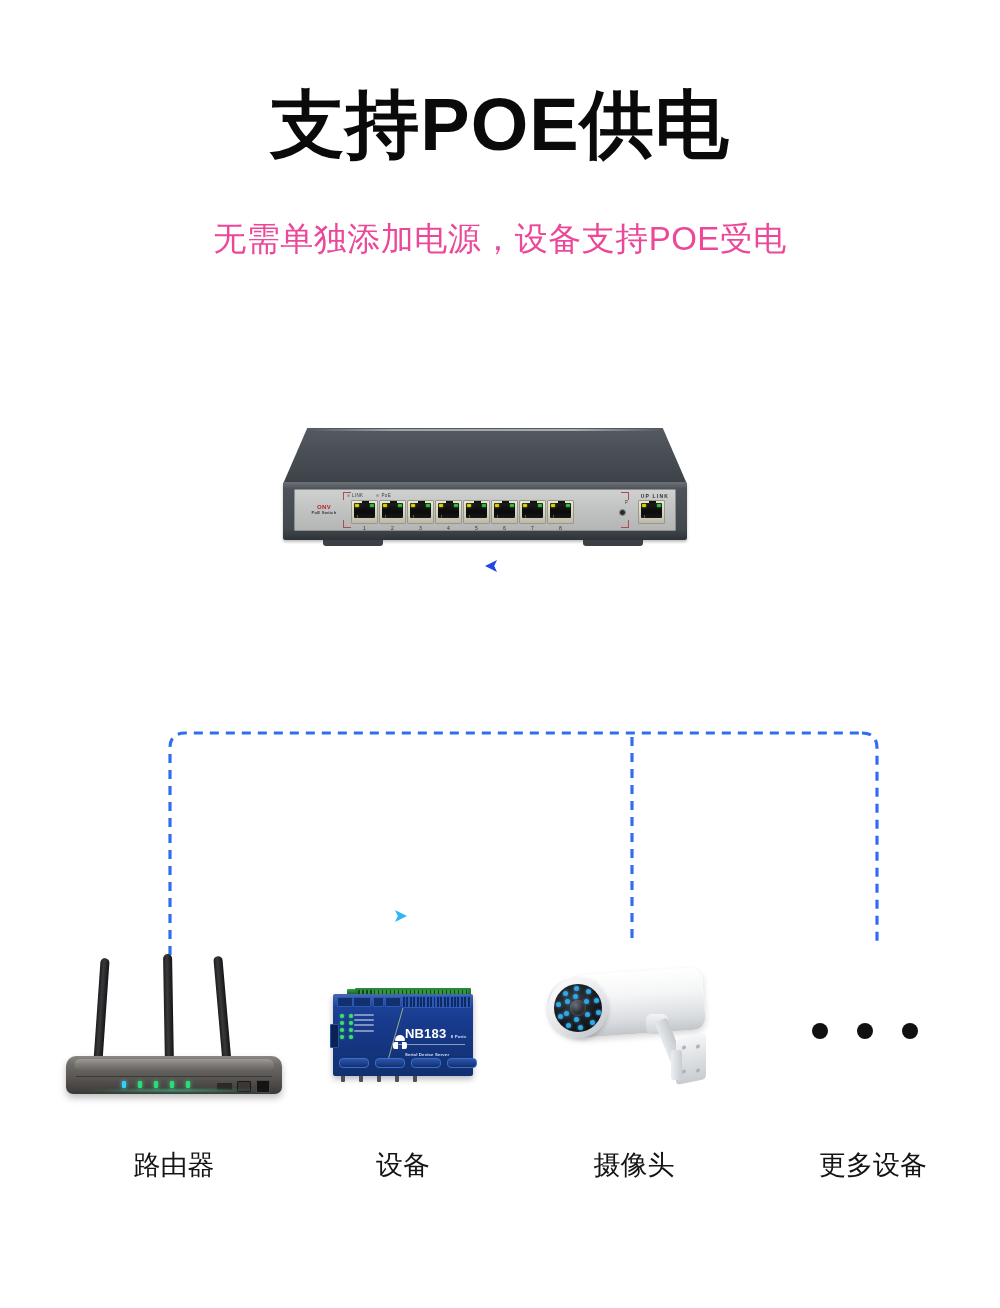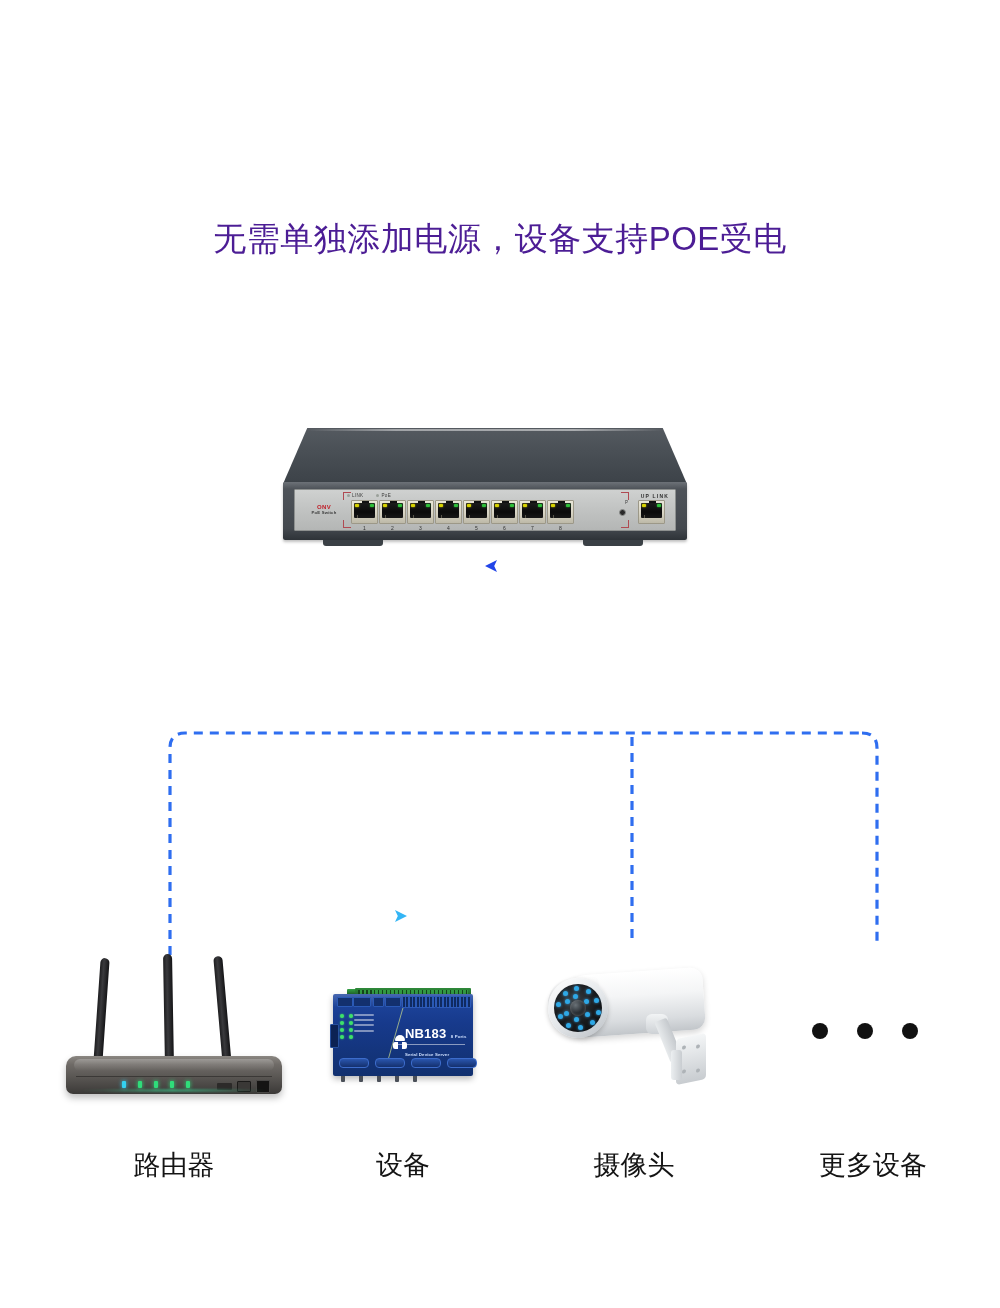--- a/index.html
+++ b/index.html
@@ -31,21 +31,21 @@
     letter-spacing: 1px;
     line-height: 1;
   }
   .subtitle {
     position: absolute;
     left: 0; top: 222px;
     width: 1000px;
     text-align: center;
     font-size: 33px;
     font-weight: 400;
-    color: #4c1d95;
+    color: #ec4899;
     letter-spacing: 0.5px;
     line-height: 1;
   }
 
   
   .switch-label {
     position: absolute;
     left: 0; top: 366px;
     width: 1000px;
     text-align: center;
@@ -435,20 +435,21 @@
   .cap-router { left: 54px;  top: 1152px; width: 240px; }
   .cap-device { left: 303px; top: 1152px; width: 200px; }
   .cap-camera { left: 534px; top: 1152px; width: 200px; }
   .cap-more   { left: 768px; top: 1152px; width: 210px; }
 </style>
 </head>
 <body>
 
 <div id="page">
 
+  <div class="title">支持POE供电</div>
   <div class="subtitle">无需单独添加电源，设备支持POE受电</div>
 
 
   <div class="switch">
     <div class="sw-top">
       <div class="sw-top-hl"></div>
     </div>
     <div class="sw-face">
       <div class="sw-panel">
 

